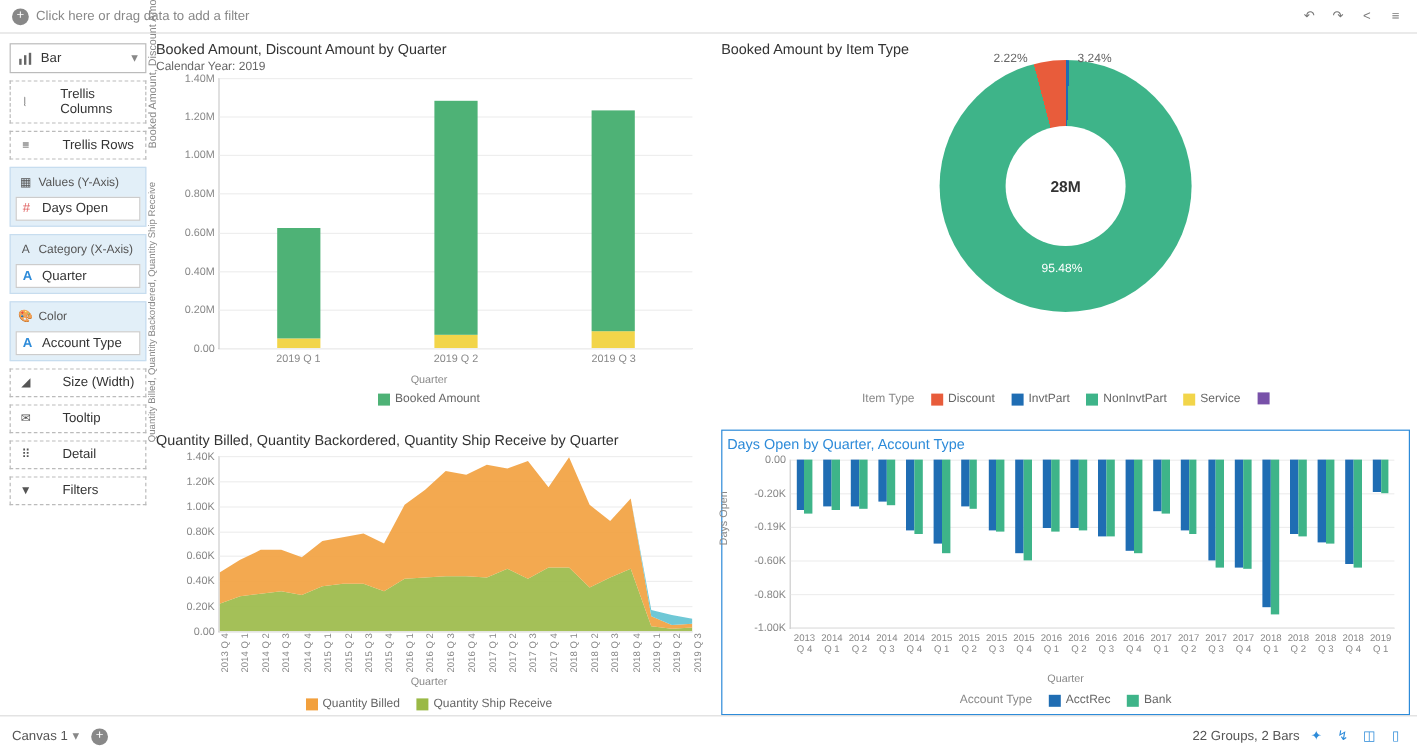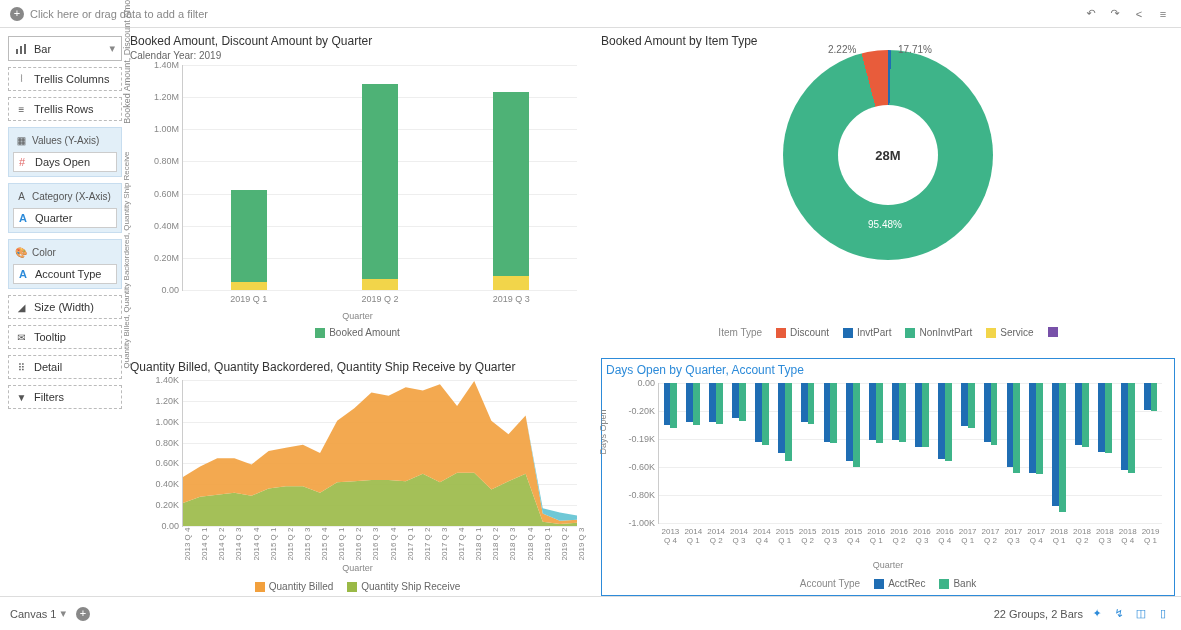--- a/index.html
+++ b/index.html
@@ -6,21 +6,21 @@
 html, body { width: 1181px; height: 630px; background: #ffffff; overflow: hidden; }
 body { display: flex; flex-direction: column; font-size: 11px; color: #333; }
 
 .topbar { height: 28px; border-bottom: 1px solid #ddd; display: flex; align-items: center; padding: 0 10px; }
 .topbar-left { display:flex; align-items:center; gap:6px; color:#888; flex:1; }
 .topbar-right { display:flex; gap:8px; color:#777; }
 .icon-btn { width:16px; height:16px; display:flex; align-items:center; justify-content:center; cursor:pointer; }
 
 .main { flex:1; display:flex; min-height:0; }
 .left-panel { width:130px; padding:8px; display:flex; flex-direction:column; gap:6px; }
-.panel-box { border:1px dashed #bbb; padding:5px 6px; font-size:11px; color:#333; background:#fff; display:flex; align-items:center; gap:6px; }
+.panel-box { border:1px dashed #bbb; padding:5px 6px; font-size:11px; color:#333; background:#fff; display:flex; align-items:center; gap:24px; }
 .panel-box.solid { border-style:solid; }
 .panel-box.dropdown { justify-content:space-between; }
 .panel-group { border:1px solid #c7ddef; background:#e2eff8; padding:4px; display:flex; flex-direction:column; gap:4px; }
 .panel-group-title { font-size:10px; color:#555; padding:2px; display:flex; align-items:center; gap:4px; }
 .chip { background:#fff; border:1px solid #ccc; padding:3px 5px; font-size:11px; display:flex; align-items:center; gap:4px; }
 .chip-icon { width:12px; height:12px; display:inline-block; }
 .mini-icon { width:13px; height:12px; display:inline-flex; align-items:center; justify-content:center; font-size:10px; color:#555; }
 
 .charts { flex:1; display:grid; grid-template-columns: 455px 1fr; grid-template-rows: 310px 1fr; gap:16px; padding:4px 6px 0 0; min-height:0; }
 .chart-cell { display:flex; flex-direction:column; min-width:0; min-height:0; }
@@ -190,21 +190,21 @@
       </div>
     </div>
 
     <div class="chart-cell">
       <div class="chart-title">Booked Amount by Item Type</div>
       <div class="chart-body donut-wrap">
         <div style="position:relative;">
           <div class="donut" id="donut" style="background: conic-gradient(rgb(242, 213, 74) -18deg, rgb(242, 213, 74) -10.008deg, rgb(31, 109, 179) -10.008deg, rgb(31, 109, 179) 1.656deg, rgb(62, 180, 137) 1.656deg, rgb(62, 180, 137) 345.384deg, rgb(232, 92, 59) 345.384deg, rgb(232, 92, 59) 345.6deg);"></div>
           <div class="donut-hole">28M</div>
           <span style="position:absolute;left:45px;top:-6px;font-size:10px;color:#666;">2.22%</span>
-          <span style="position:absolute;left:115px;top:-6px;font-size:10px;color:#666;">17.71%</span>
+          <span style="position:absolute;left:115px;top:-6px;font-size:10px;color:#666;">3.24%</span>
           <span style="position:absolute;left:85px;bottom:30px;font-size:10px;color:#fff;">95.48%</span>
         </div>
       </div>
       <div class="legend">
         <span style="color:#888;">Item Type</span>
         <div class="legend-item">
             <span class="swatch" style="background:#e85c3b"></span>
             <span>Discount</span>
           </div>
         <div class="legend-item">

